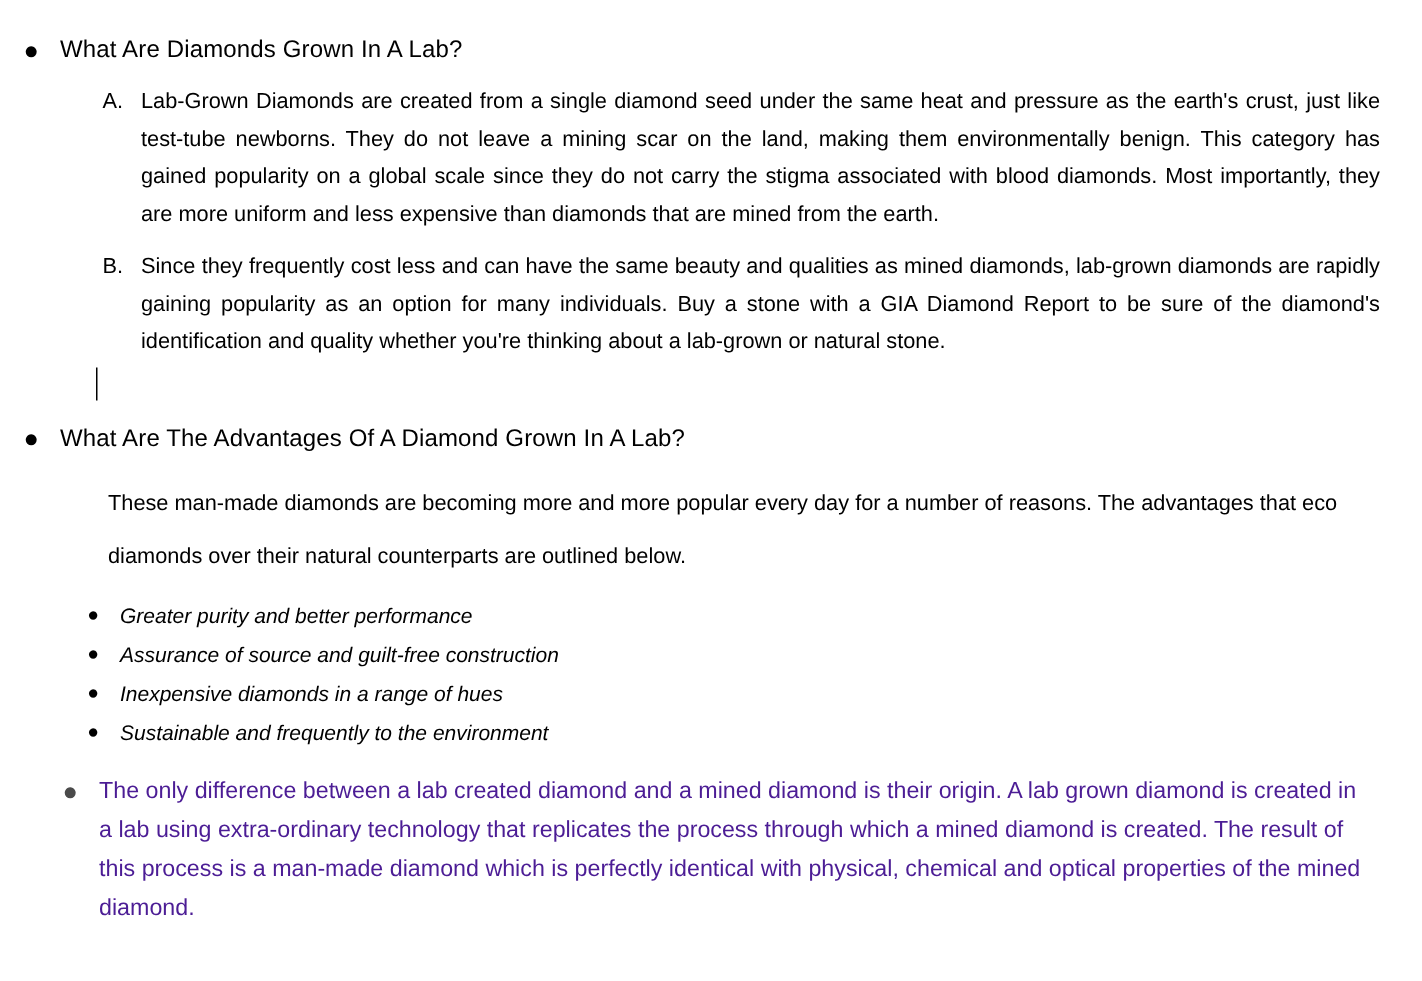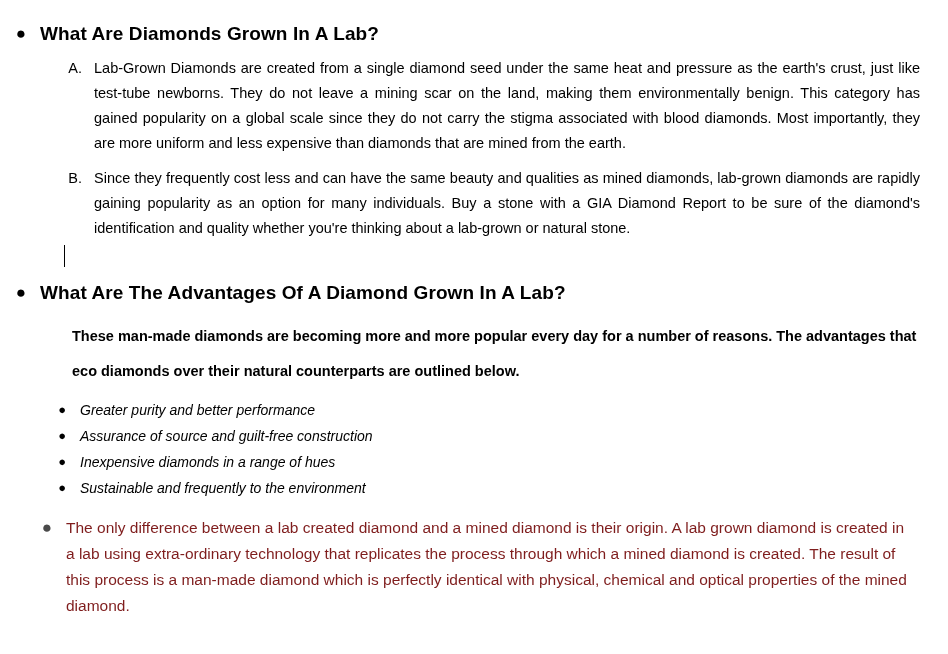--- a/index.html
+++ b/index.html
@@ -31,22 +31,22 @@
   }
   .h-bullet {
     width: 26px;
     flex: 0 0 26px;
     text-align: right;
     font-size: 17px;
     line-height: 24px;
     color: #000;
   }
   .h-text {
-    font-size: 19px;
-    font-weight: bold;
+    font-size: 16px;
+    font-weight: normal;
     line-height: 24px;
     letter-spacing: 0.1px;
     padding-left: 14px;
   }
 
   #heading1-row { padding-top: 22px; }
   #heading2-row { padding-top: 10px; }
 
   
   .alpha-list {
@@ -89,21 +89,20 @@
     background: #000;
   }
 
   
   .intro-para {
     font-size: 14.5px;
     line-height: 35px;
     padding-left: 72px;
     padding-right: 30px;
     padding-top: 14px;
-    font-weight: bold;
   }
 
   
   .adv-list {
     margin: 8px 0 0 0;
     padding: 0;
     list-style: none;
   }
   .adv-item {
     display: flex;
@@ -134,21 +133,21 @@
     flex: 0 0 52px;
     width: 52px;
     text-align: right;
     font-size: 17px;
     line-height: 26px;
     color: #4a4a4a;
   }
   .final-text {
     font-size: 15.5px;
     line-height: 26px;
-    color: #7f1d1d;
+    color: #4c1d95;
     padding-left: 14px;
     padding-right: 37px;
   }
 </style>
 </head>
 <body>
 
 <div class="page">
 
   <div class="h-item" id="heading1-row">

